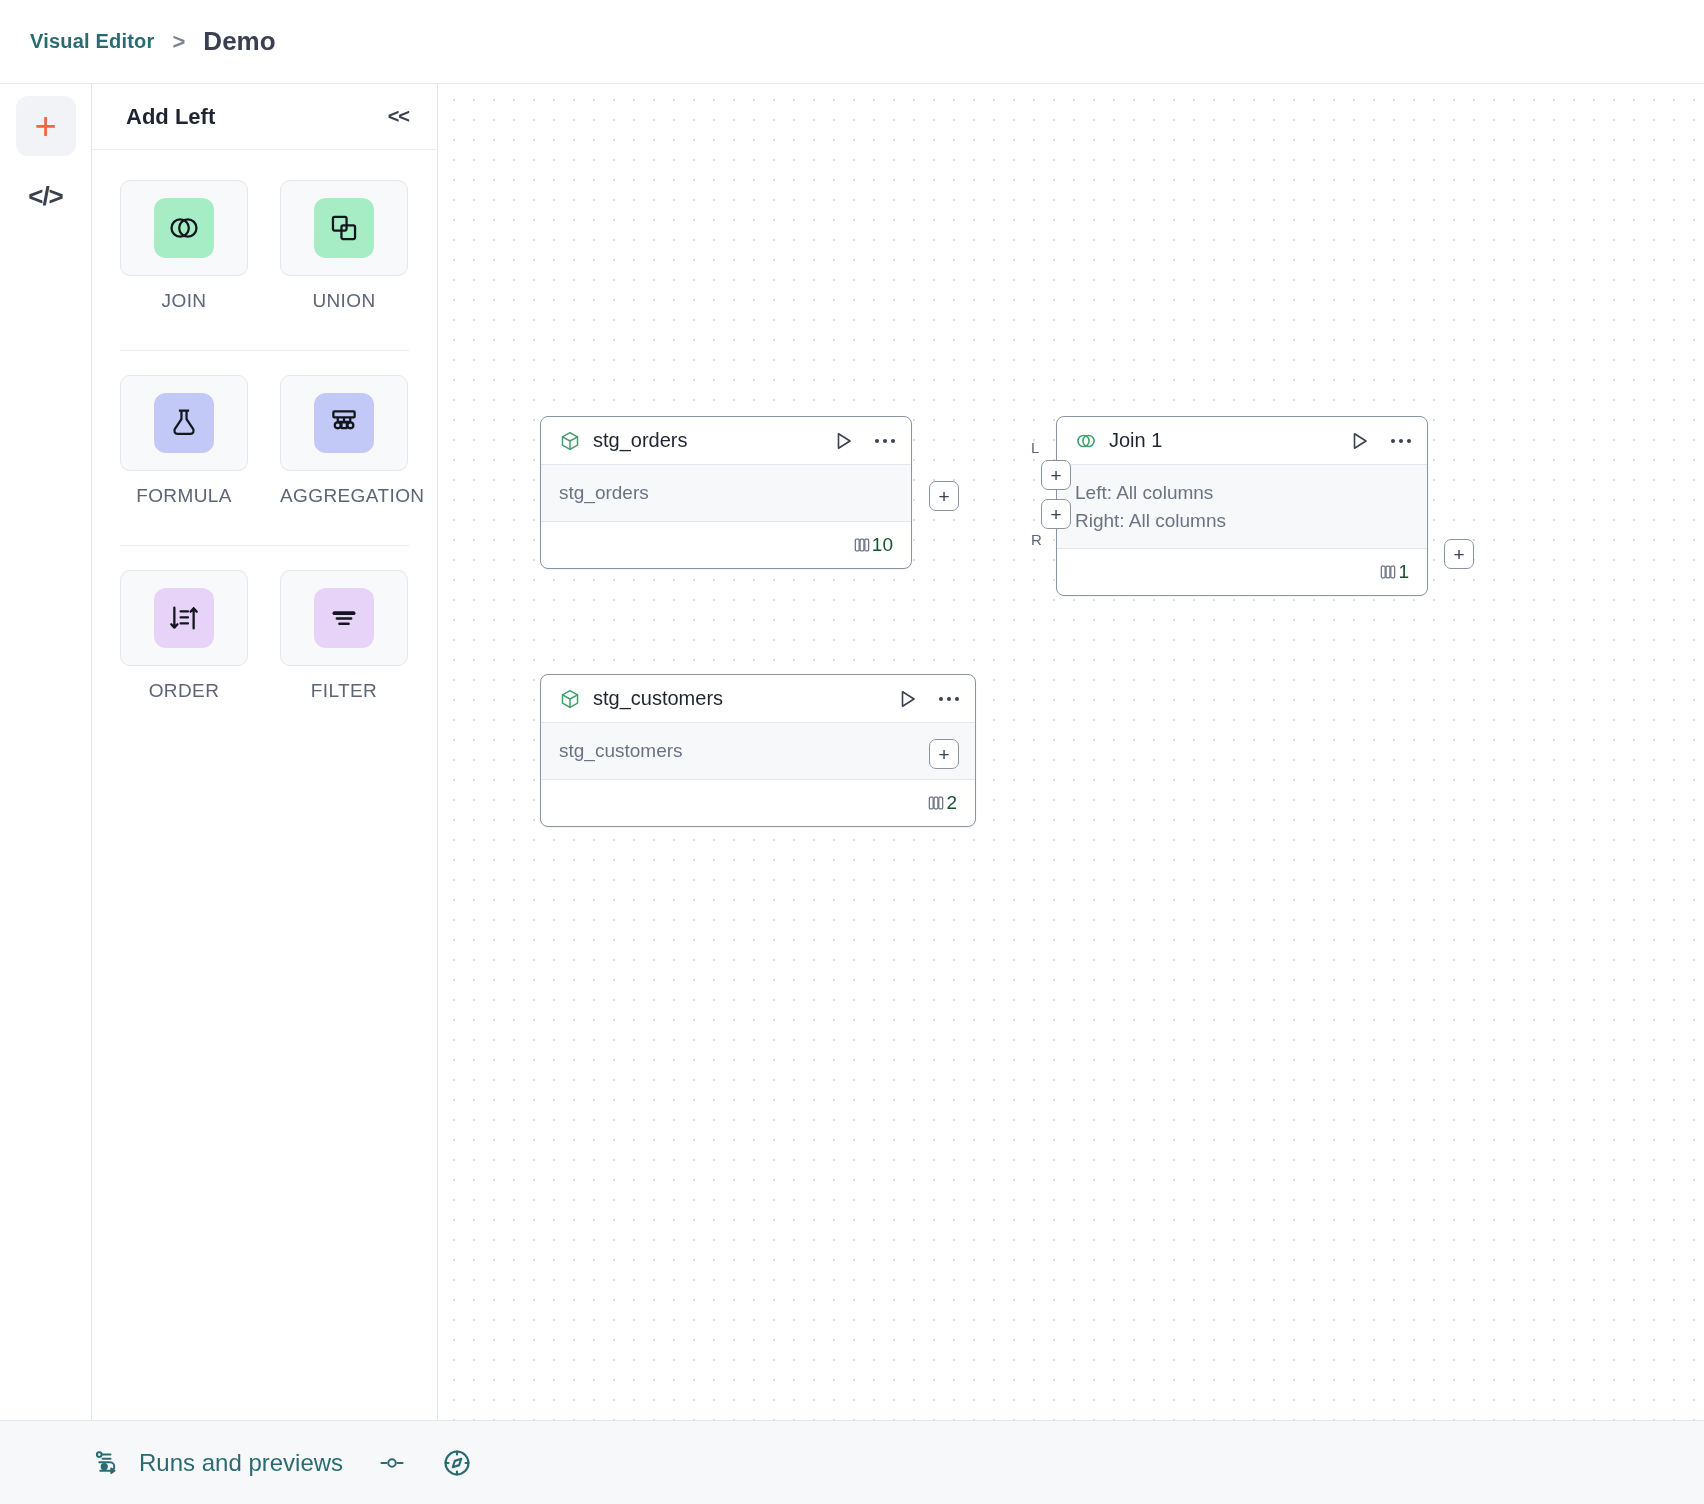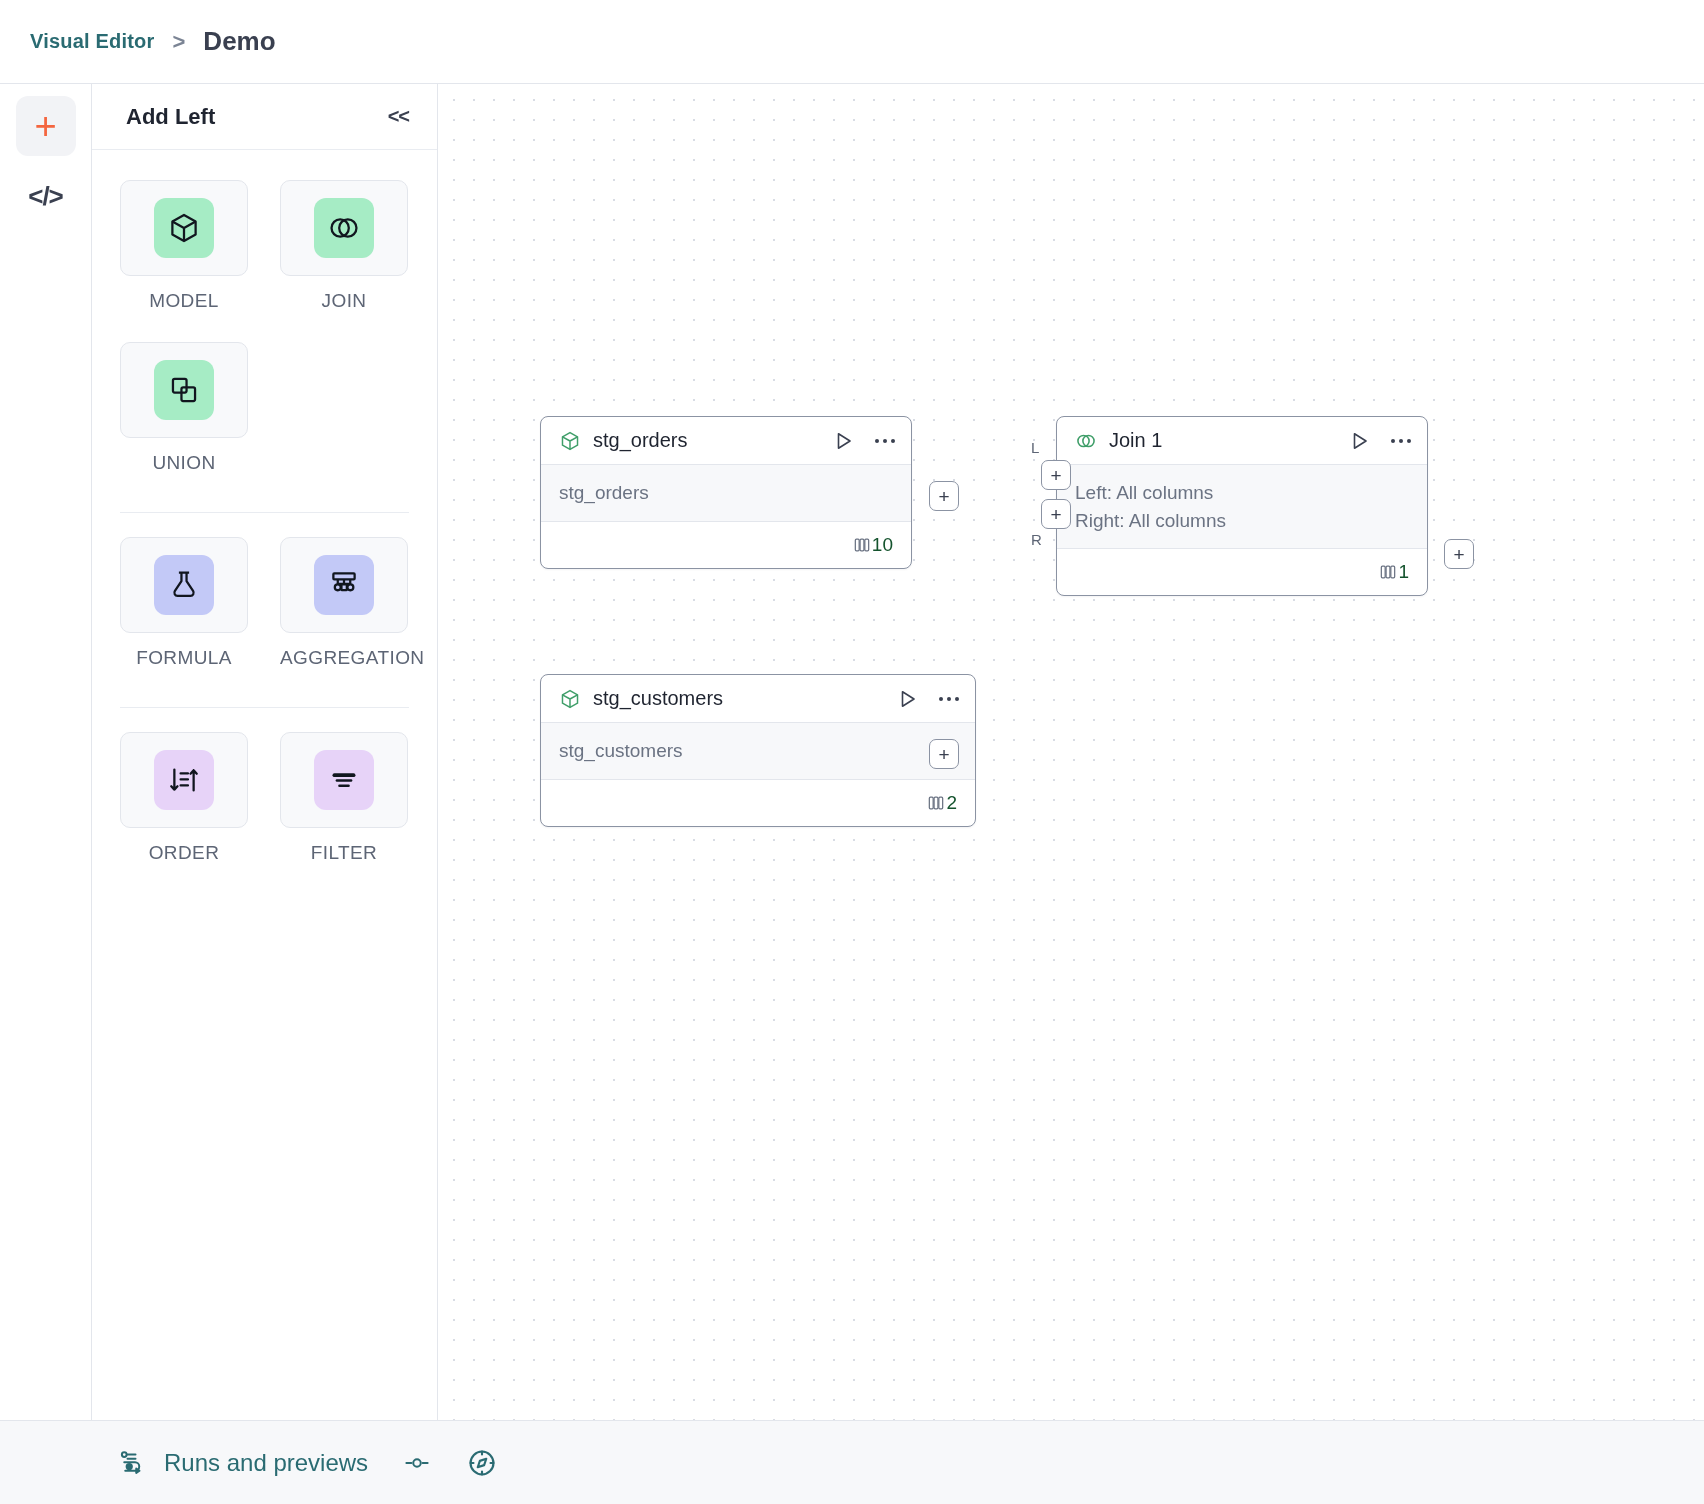--- a/index.html
+++ b/index.html
@@ -134,21 +134,21 @@
   .port-tag {
     position: absolute; font-size: 15px; color: #5d6575; letter-spacing: .3px;
   }
 
   
   .bottombar {
     height: 84px; flex: 0 0 84px;
     background: #f7f8fa;
     border-top: 1px solid #e3e6ec;
     display: flex; align-items: center;
-    padding-left: 116px; gap: 34px;
+    padding-left: 91px; gap: 34px;
     color: #2a6b72;
   }
   .runs-btn { display: flex; align-items: center; gap: 18px; cursor: pointer; }
   .runs-label { font-size: 24px; color: #2a6b72; }
   .bar-icon { cursor: pointer; display: flex; align-items: center; justify-content: center; }
 </style>
 </head>
 <body>
 
 <div class="app">
@@ -171,31 +171,20 @@
     </div>
 
     <div class="palette">
       <div class="palette-head">
         <div class="palette-title">Add Left</div>
         <div class="collapse-btn">&lt;&lt;</div>
       </div>
       <div class="palette-body">
 
         <div class="node-grid">
-          <div class="node-cell">
-            <div class="node-tile">
-              <div class="tile-inner tile-green">
-                <svg width="34" height="34" viewBox="0 0 24 24" fill="none" stroke="#11161f" stroke-width="1.6" stroke-linejoin="round">
-                  <path d="M12 2.8 20.2 7.4v9.2L12 21.2 3.8 16.6V7.4Z"></path>
-                  <path d="M3.8 7.4 12 12l8.2-4.6M12 12v9.2"></path>
-                </svg>
-              </div>
-            </div>
-            <div class="node-label">MODEL</div>
-          </div>
 
           <div class="node-cell">
             <div class="node-tile">
               <div class="tile-inner tile-green">
                 <svg width="34" height="34" viewBox="0 0 24 24" fill="none" stroke="#11161f" stroke-width="1.6">
                   <circle cx="9.3" cy="12" r="6.1"></circle>
                     <circle cx="14.7" cy="12" r="6.1"></circle>
                 </svg>
               </div>
             </div>

